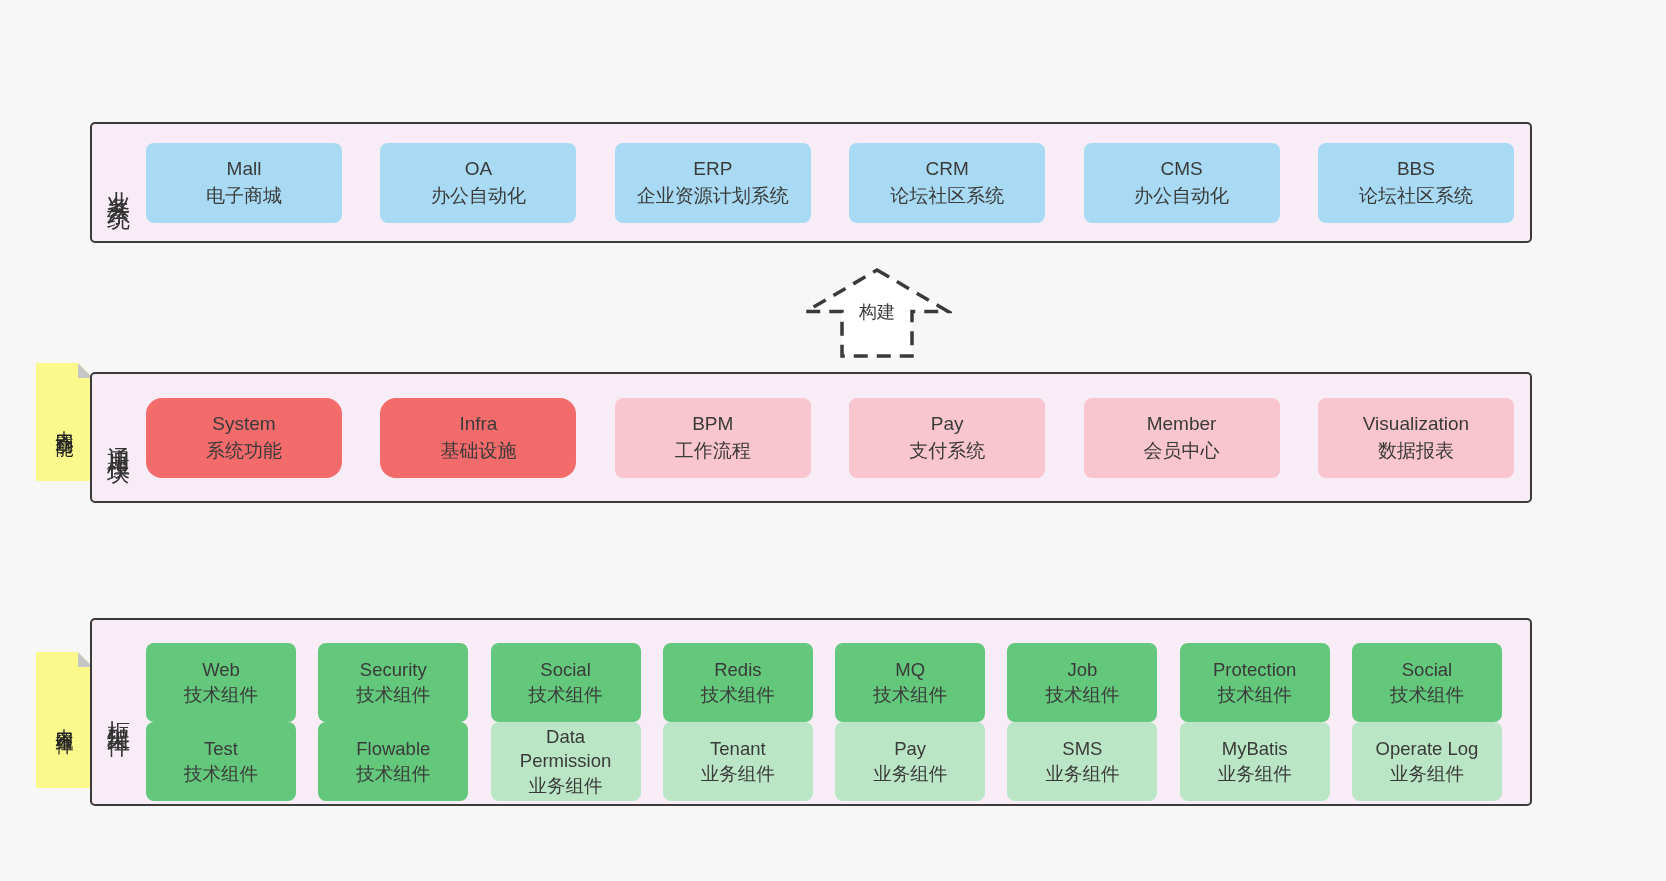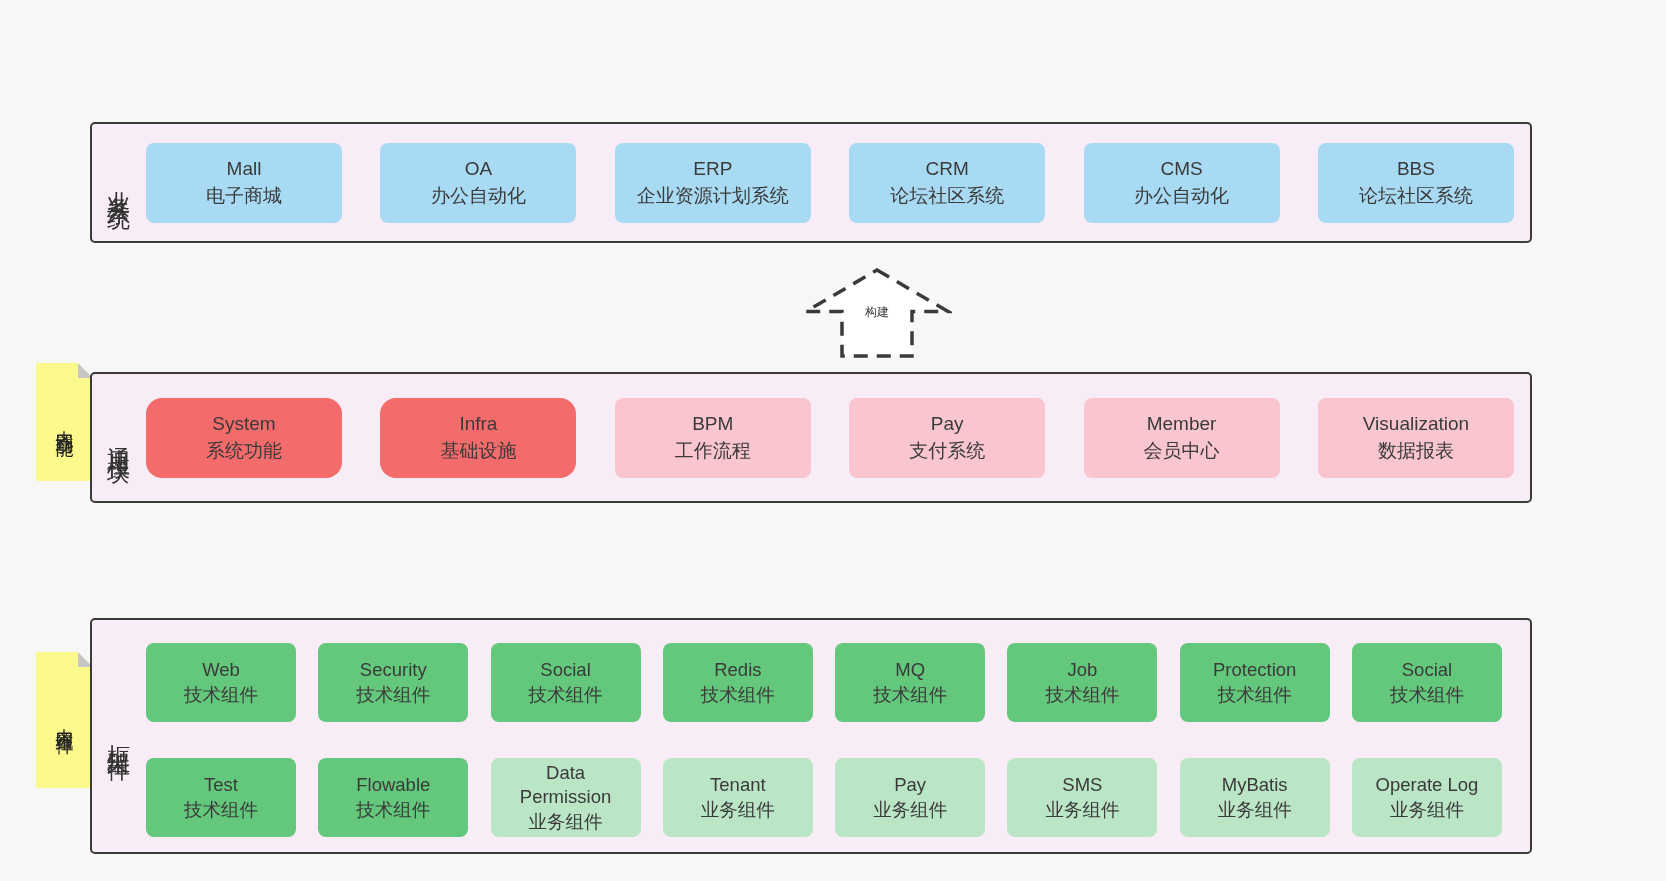--- a/index.html
+++ b/index.html
@@ -11,21 +11,21 @@
   .page{position:relative;width:1666px;height:881px;overflow:hidden;background:#f7f7f7;}
 
   
   .band{
     position:absolute;left:90px;width:1442px;
     background:#f8edf6;border:2px solid #3b3b3b;border-radius:5px;
     box-sizing:border-box;z-index:2;
   }
   .band1{top:122px;height:121px;}
   .band2{top:372px;height:131px;}
-  .band3{top:618px;height:236px;}
+  .band3{top:618px;height:188px;}
 
   .vlabel{
     position:absolute;left:12px;top:50%;transform:translateY(-50%);
     writing-mode:vertical-rl;text-orientation:upright;
     font-size:23px;letter-spacing:5px;color:#333;white-space:nowrap;
   }
 
   
   .boxes{
     position:absolute;left:54px;right:16px;top:0;bottom:0;
@@ -69,21 +69,21 @@
     font-size:18px;letter-spacing:3px;color:#222;white-space:nowrap;
   }
 
   
   .arrow{position:absolute;width:150px;height:92px;z-index:1;}
   .arrow1{left:802px;top:267px;}
   .arrow2{left:808px;top:515px;}
   .arrow svg{display:block;width:150px;height:92px;}
   .arrow-label{
     position:absolute;left:50%;top:45px;transform:translate(-50%,-50%);
-    background:#ffffff;padding:1px 3px;font-size:12px;color:#3a3a3a;white-space:nowrap;
+    background:#ffffff;padding:1px 3px;font-size:18px;color:#3a3a3a;white-space:nowrap;
   }
 </style>
 </head>
 <body>
 
 <div class="page">
 
   <section class="band band1">
     <div class="vlabel">业务系统</div>
     <div class="boxes">

